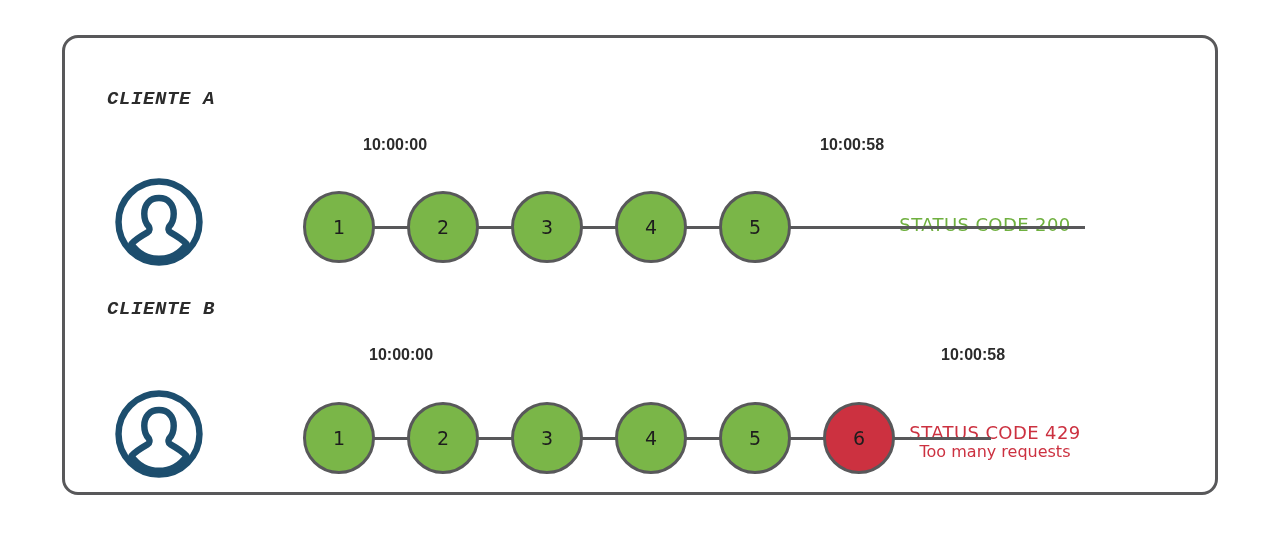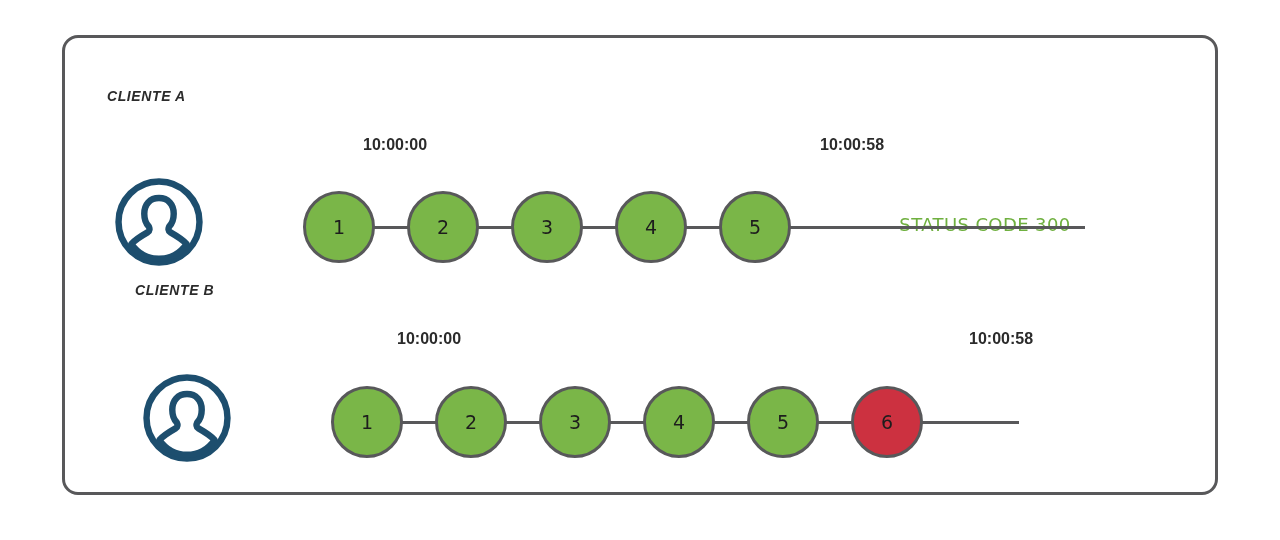--- a/index.html
+++ b/index.html
@@ -29,29 +29,29 @@
   }
 
   
   .row {
     position: absolute;
     left: 0;
     width: 100%;
     height: 210px;
   }
   #row-a { top: 48px; }
-  #row-b { top: 242px; margin-left: 28px; }
+  #row-b { top: 258px; }
 
   
   .client-label {
     position: absolute;
     left: 42px;
     top: 2px;
-    font-family: Liberation Sans, sans-serif;
-    font-size: 14px;
+    font-family: Liberation Mono, monospace;
+    font-size: 19px;
     font-weight: 700;
     font-style: italic;
     letter-spacing: 0.6px;
     color: #2b2b2b;
     white-space: nowrap;
   }
 
   
   .avatar {
     position: absolute;
@@ -178,21 +178,21 @@
       <div class="tail" style="left:486px; width:296px;"></div>
 
       <div class="node ok" style="left:0px;">1</div>
       <div class="node ok" style="left:104px;">2</div>
       <div class="node ok" style="left:208px;">3</div>
       <div class="node ok" style="left:312px;">4</div>
       <div class="node ok" style="left:416px;">5</div>
     </div>
 
     <div class="status ok" id="status-a">
-      <div class="line1">STATUS CODE 300</div>
+      <div class="line1">STATUS CODE 200</div>
     </div>
   </div>
 
   <div class="row" id="row-b">
 
     <div class="client-label">CLIENTE B</div>
 
     <div class="avatar">
       <svg viewBox="0 0 100 100" xmlns="http://www.w3.org/2000/svg">
         <circle cx="50" cy="50" r="44" fill="none" stroke="#1d4e6e" stroke-width="7"></circle>
@@ -223,15 +223,19 @@
       <div class="tail" style="left:590px; width:98px;"></div>
 
       <div class="node ok" style="left:0px;">1</div>
       <div class="node ok" style="left:104px;">2</div>
       <div class="node ok" style="left:208px;">3</div>
       <div class="node ok" style="left:312px;">4</div>
       <div class="node ok" style="left:416px;">5</div>
       <div class="node fail" style="left:520px;">6</div>
     </div>
 
+    <div class="status fail" id="status-b">
+      <div class="line1">STATUS CODE 429</div>
+      <div class="line2">Too many requests</div>
+    </div>
   </div>
 
 </div>
 
 </body></html>

